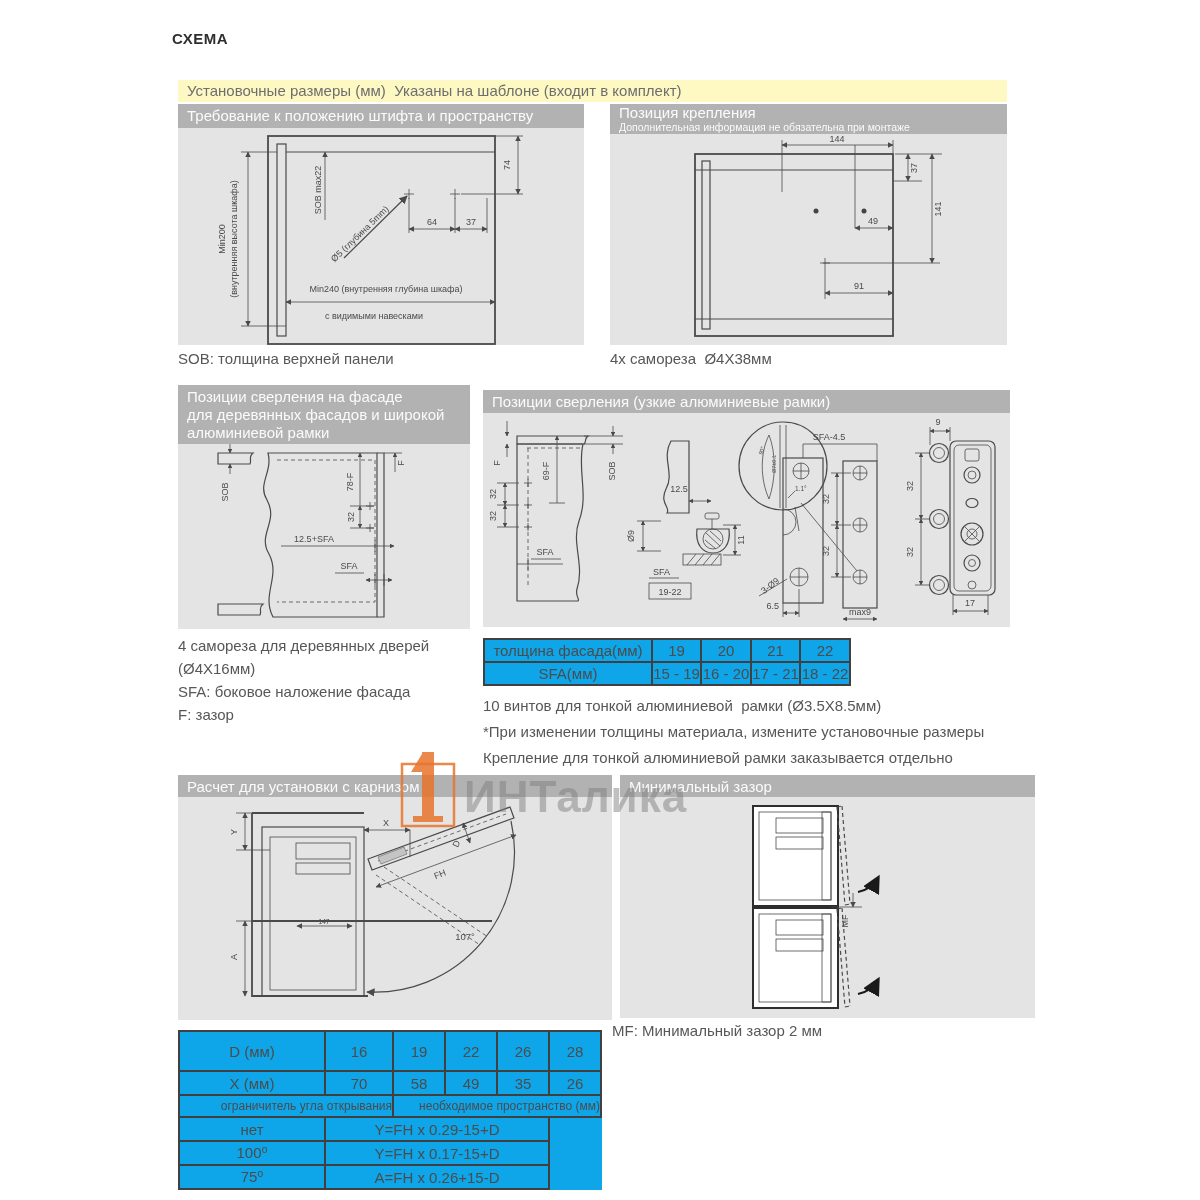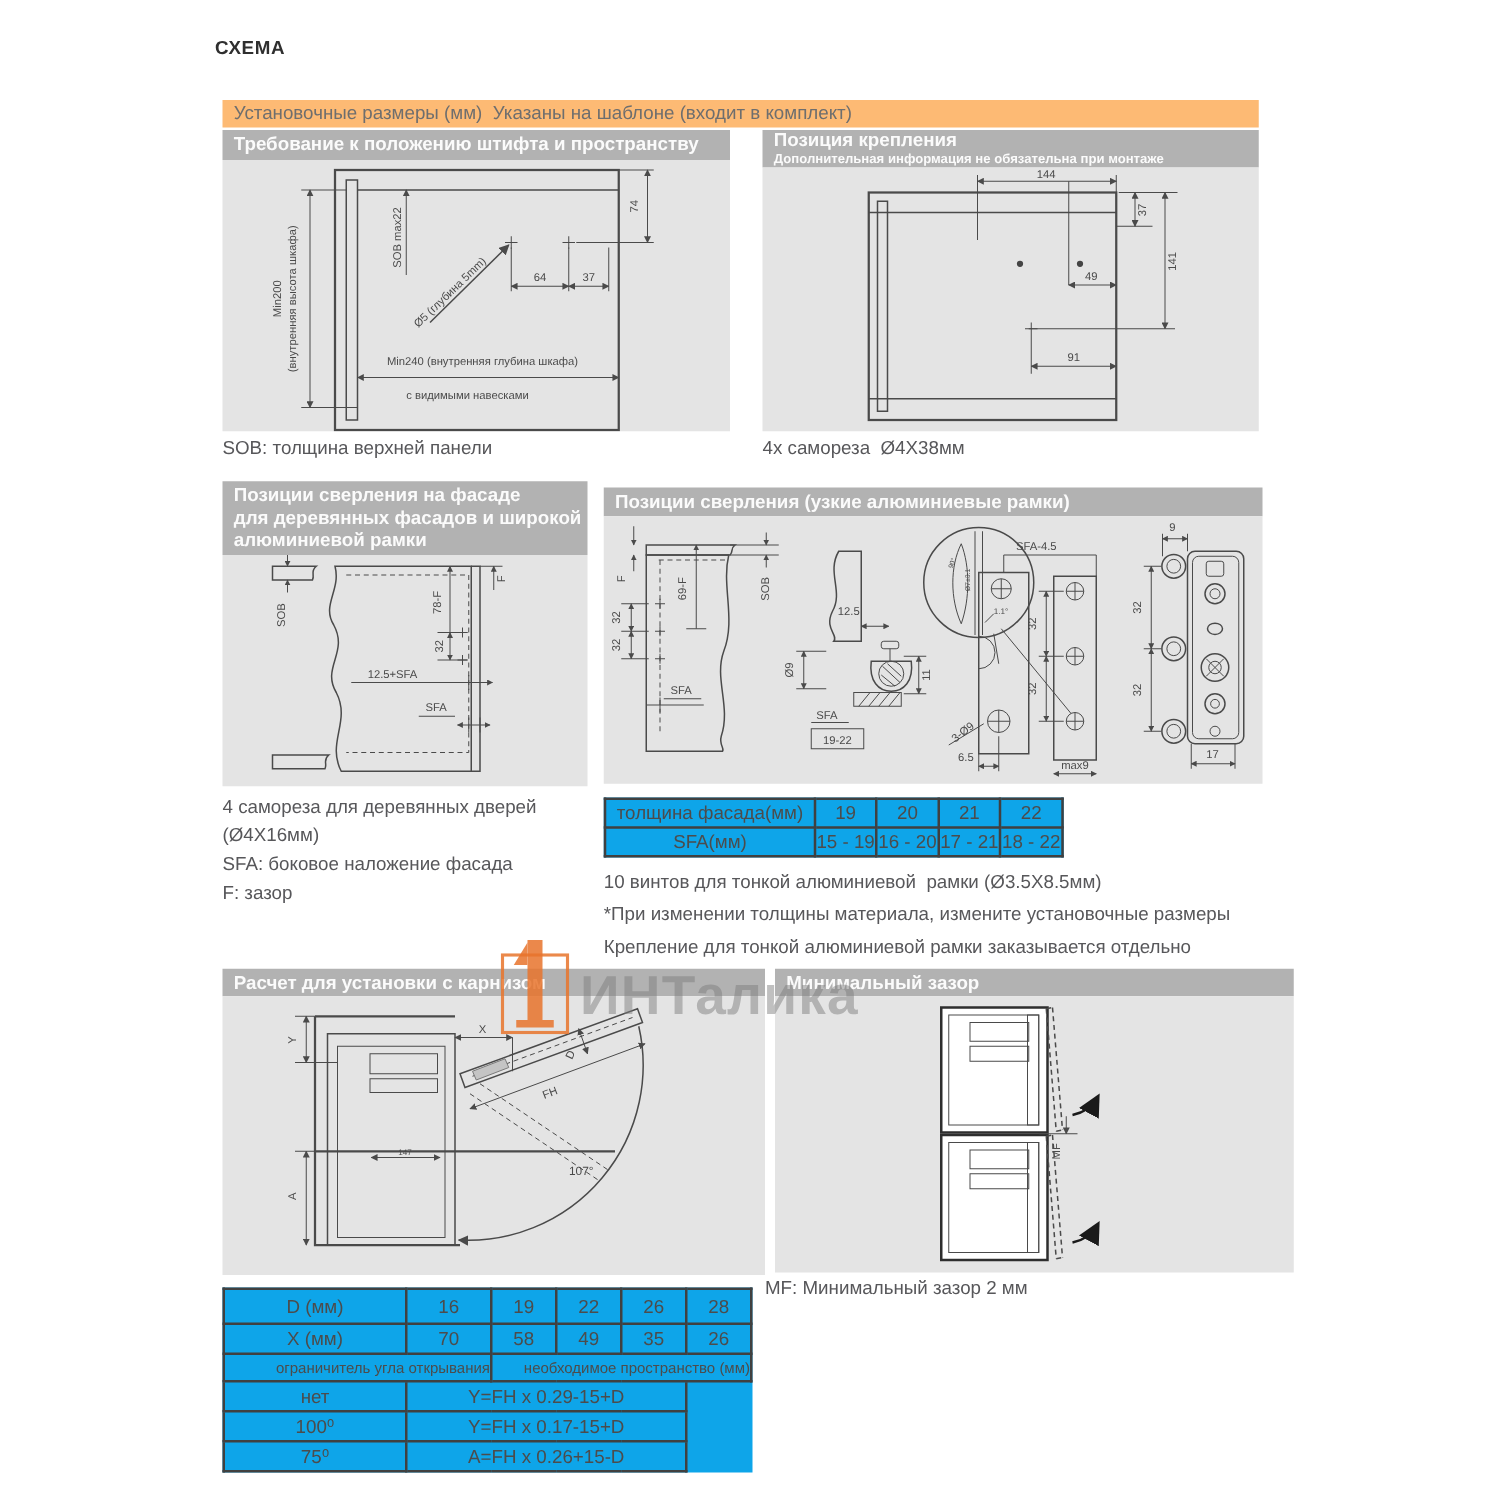--- a/index.html
+++ b/index.html
@@ -1,22 +1,22 @@
 <!DOCTYPE html>
 <html><head>
 <meta charset="utf-8">
 <style>
   html,body{margin:0;padding:0;}
   body{width:1200px;height:1200px;position:relative;background:#fff;
        font-family:"Liberation Sans","DejaVu Sans",sans-serif;}
   .page-title{position:absolute;font-size:15px;font-weight:bold;color:#2f2f2f;letter-spacing:.5px;}
-  .banner{position:absolute;background:#fdba74;color:#6e6e6e;font-size:15px;line-height:22px;
+  .banner{position:absolute;background:#fef9c3;color:#6e6e6e;font-size:15px;line-height:22px;
           padding-left:9px;box-sizing:border-box;white-space:pre;}
   .sec-hdr{position:absolute;background:#b2b2b2;color:#fbfbfb;font-size:15px;
-           padding:2px 0 0 9px;box-sizing:border-box;line-height:20px;font-weight:bold;}
+           padding:2px 0 0 9px;box-sizing:border-box;line-height:20px;}
   .sec-hdr .sub{font-size:10.5px;line-height:12px;}
   .body-box{position:absolute;background:#e4e4e4;}
   .cap{position:absolute;font-size:15px;color:#57575a;white-space:pre;}
   .tbl{position:absolute;border-collapse:collapse;table-layout:fixed;background:#0ea5e9;}
   .tbl td{border:2px solid #404040;text-align:center;color:#4c4c4c;font-size:15px;padding:0;
           font-family:"Liberation Sans","DejaVu Sans",sans-serif;}
   .tbl td.sm{font-size:12px;text-align:right;}
   svg.draw{position:absolute;left:0;top:0;overflow:visible;}
   svg text{font-family:"Liberation Sans","DejaVu Sans",sans-serif;fill:#4a4a4a;}
   .ln{fill:none;stroke:#4a4a4a;stroke-width:1.2px;}
@@ -402,21 +402,21 @@
   <table class="tbl" style="left:178px;top:1030px;width:422px;">
     <colgroup>
         <col style="width:146px">
         <col style="width:68px">
         <col style="width:52px">
         <col style="width:52px">
         <col style="width:52px">
         <col style="width:52px">
       </colgroup>
     <tbody>
-        <tr style="height:28px;">
+        <tr style="height:40px;">
       <td>D (мм)</td>
       <td>16</td>
       <td>19</td>
       <td>22</td>
       <td>26</td>
       <td>28</td>
     </tr>
     <tr style="height:24px;">
       <td>X (мм)</td>
       <td>70</td>

